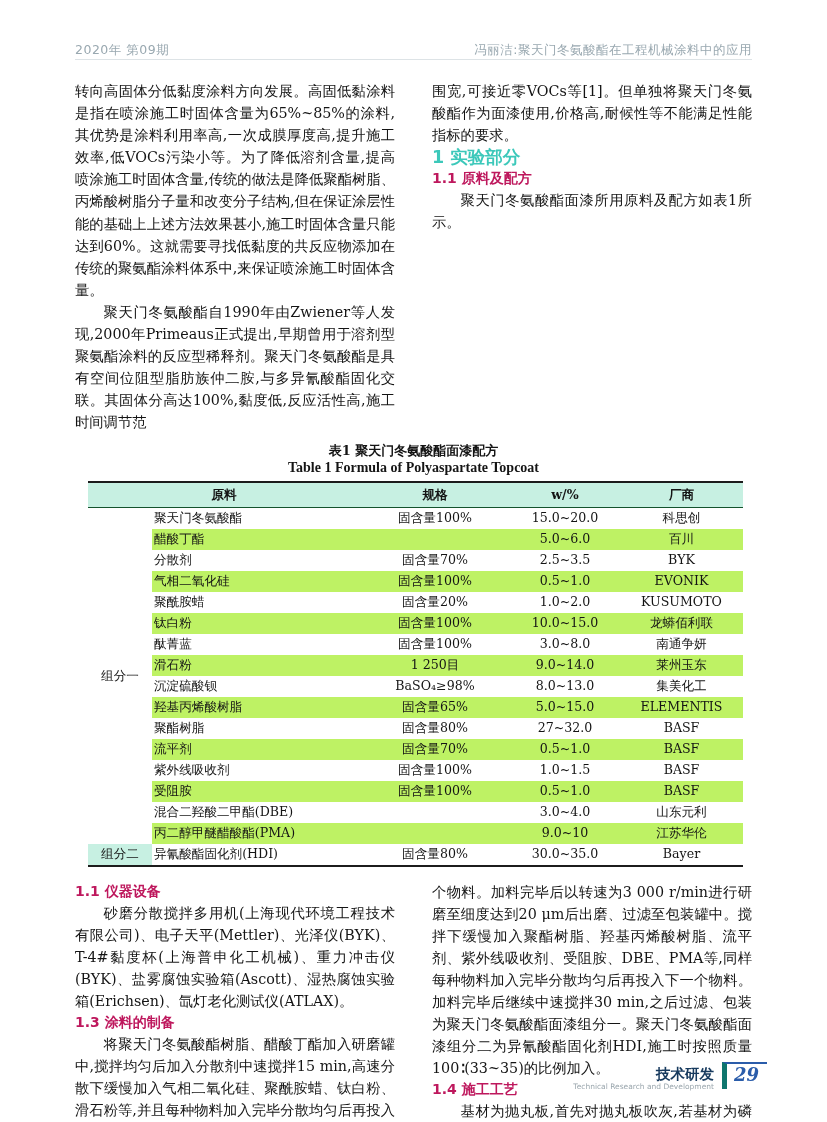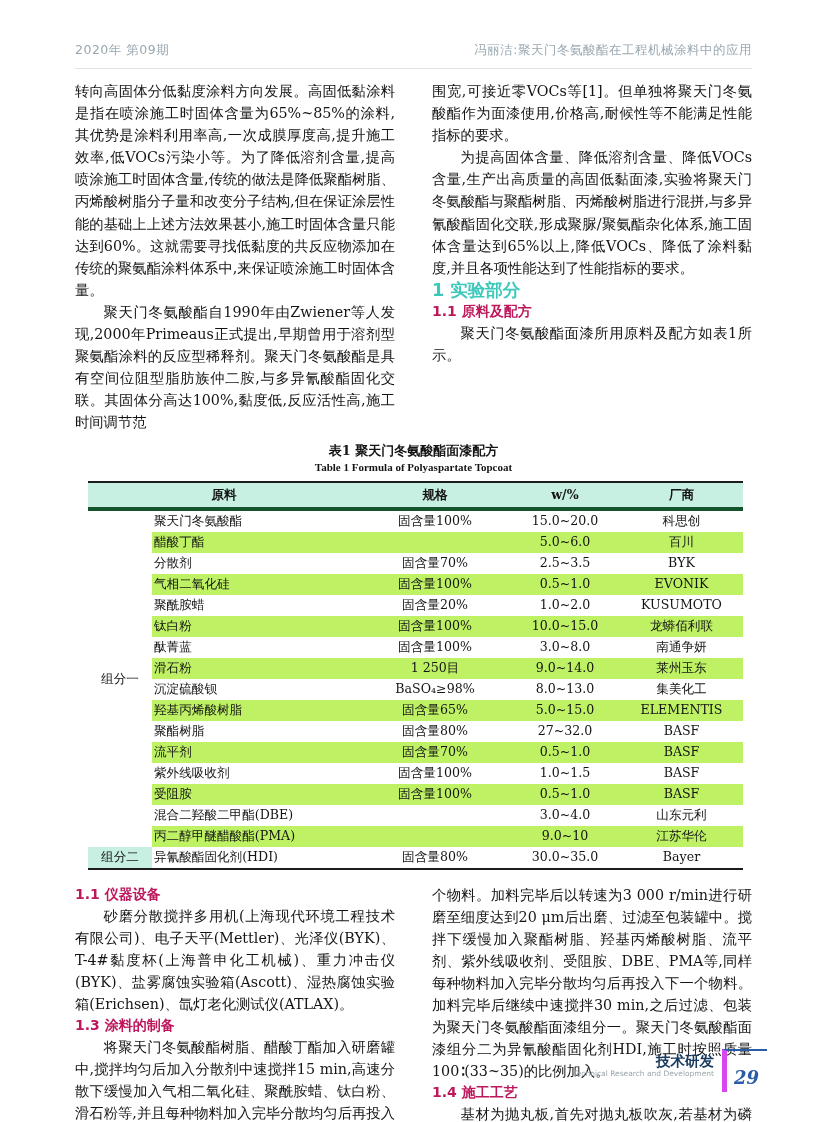--- a/index.html
+++ b/index.html
@@ -7,21 +7,21 @@
     position:relative;width:827px;height:1122px;background:#ffffff;
     margin:0 auto;overflow:hidden;
     font-family:"DejaVu Serif","Liberation Serif",serif;color:#141414;
   }
   
   .pg-header{
     position:absolute;top:42px;left:75px;width:677px;
     display:flex;justify-content:space-between;align-items:flex-end;
     font-family:"DejaVu Sans","Liberation Sans",sans-serif;
     font-size:12.5px;color:#99a8b0;letter-spacing:.5px;
-    border-bottom:1px solid #dde3e6;padding-bottom:9px;
+    border-bottom:1px solid #dde3e6;padding-bottom:0;
   }
   
   .content{position:absolute;top:80px;left:75px;width:677px;}
   .two-col{display:flex;gap:37px;}
   .col{width:320px;font-size:14.3px;line-height:22.1px;text-align:justify;}
   .col p{margin:0;}
   .col p.indent{text-indent:2em;}
   
   .h-sec{
     font-family:"DejaVu Sans","Liberation Sans",sans-serif;
@@ -32,30 +32,30 @@
     font-family:"DejaVu Sans","Liberation Sans",sans-serif;
     color:#be185d;font-weight:bold;font-size:14px;
     margin:4px 0 4px 0;line-height:21px;text-align:left;text-indent:0;
   }
   
   .table-block{margin-top:8px;}
   .tbl-caption{
     text-align:center;font-weight:bold;font-size:13px;line-height:17px;margin:0;
   }
   .tbl-caption-en{
-    text-align:center;font-weight:bold;font-size:11px;line-height:17px;margin:0 0 5px 0;
+    text-align:center;font-weight:bold;font-size:14px;line-height:17px;margin:0 0 5px 0;
     font-family:"Liberation Serif","DejaVu Serif",serif;
   }
   table.formula{
     border-collapse:collapse;width:655px;margin-left:13px;
     font-size:12.6px;table-layout:fixed;
   }
   table.formula thead tr{
     background:#c7f0e2;
-    border-top:2px solid #1c1c1c;border-bottom:4px solid #14532d;
+    border-top:2px solid #1c1c1c;border-bottom:1px solid #14532d;
   }
   table.formula th{
     font-weight:bold;padding:4px 2px;text-align:center;line-height:16px;
   }
   table.formula td{padding:2px 2px;line-height:15.6px;height:17px;}
   table.formula tbody{border-bottom:2px solid #1c1c1c;}
   tr.mint td{background:#bef264;}
   td.group-cell{background:#ffffff !important;text-align:center;vertical-align:middle;}
   td.group-cell.mint2{background:#c7f0e2 !important;}
   td.col-material{text-align:left;padding-left:14px;background:inherit;}
@@ -71,22 +71,22 @@
   .footer-text{text-align:right;padding-top:4px;}
   .footer-cn{
     font-family:"DejaVu Sans","Liberation Sans",sans-serif;
     font-size:14.5px;font-weight:bold;color:#173a5e;line-height:16px;
   }
   .footer-en{
     font-family:"DejaVu Sans","Liberation Sans",sans-serif;
     font-size:7.5px;color:#9aa6ad;line-height:10px;
   }
   .pageno-box{
-    border-top:2px solid #2a5caa;border-left:5px solid #d946ef;
-    padding:17px 8px 4px 7px;
+    border-top:2px solid #2a5caa;border-left:5px solid #0f766e;
+    padding:1px 8px 4px 7px;
   }
   .pageno{
     font-family:"DejaVu Serif","Liberation Serif",serif;
     font-style:italic;font-weight:bold;font-size:18px;color:#2a5caa;line-height:20px;
   }
 </style>
 </head>
 <body>
 
 <div class="page">
@@ -98,21 +98,20 @@
 
   <div class="content">
 
     <div class="two-col">
       <div class="col">
         <p>转向高固体分低黏度涂料方向发展。高固低黏涂料是指在喷涂施工时固体含量为65%~85%的涂料,其优势是涂料利用率高,一次成膜厚度高,提升施工效率,低VOCs污染小等。为了降低溶剂含量,提高喷涂施工时固体含量,传统的做法是降低聚酯树脂、丙烯酸树脂分子量和改变分子结构,但在保证涂层性能的基础上上述方法效果甚小,施工时固体含量只能达到60%。这就需要寻找低黏度的共反应物添加在传统的聚氨酯涂料体系中,来保证喷涂施工时固体含量。</p>
         <p class="indent">聚天门冬氨酸酯自1990年由Zwiener等人发现,2000年Primeaus正式提出,早期曾用于溶剂型聚氨酯涂料的反应型稀释剂。聚天门冬氨酸酯是具有空间位阻型脂肪族仲二胺,与多异氰酸酯固化交联。其固体分高达100%,黏度低,反应活性高,施工时间调节范</p>
       </div>
       <div class="col">
         <p>围宽,可接近零VOCs等[1]。但单独将聚天门冬氨酸酯作为面漆使用,价格高,耐候性等不能满足性能指标的要求。</p>
-        <p class="indent">为提高固体含量、降低溶剂含量、降低VOCs含量,生产出高质量的高固低黏面漆,实验将聚天门冬氨酸酯与聚酯树脂、丙烯酸树脂进行混拼,与多异氰酸酯固化交联,形成聚脲/聚氨酯杂化体系,施工固体含量达到65%以上,降低VOCs、降低了涂料黏度,并且各项性能达到了性能指标的要求。</p>
         <p class="h-sec">1  实验部分</p>
         <p class="h-sub">1.1  原料及配方</p>
         <p class="indent">聚天门冬氨酸酯面漆所用原料及配方如表1所示。</p>
       </div>
     </div>
 
     <div class="table-block">
       <p class="tbl-caption">表1  聚天门冬氨酸酯面漆配方</p>
       <p class="tbl-caption-en">Table 1  Formula of Polyaspartate Topcoat</p>
       <table class="formula">

